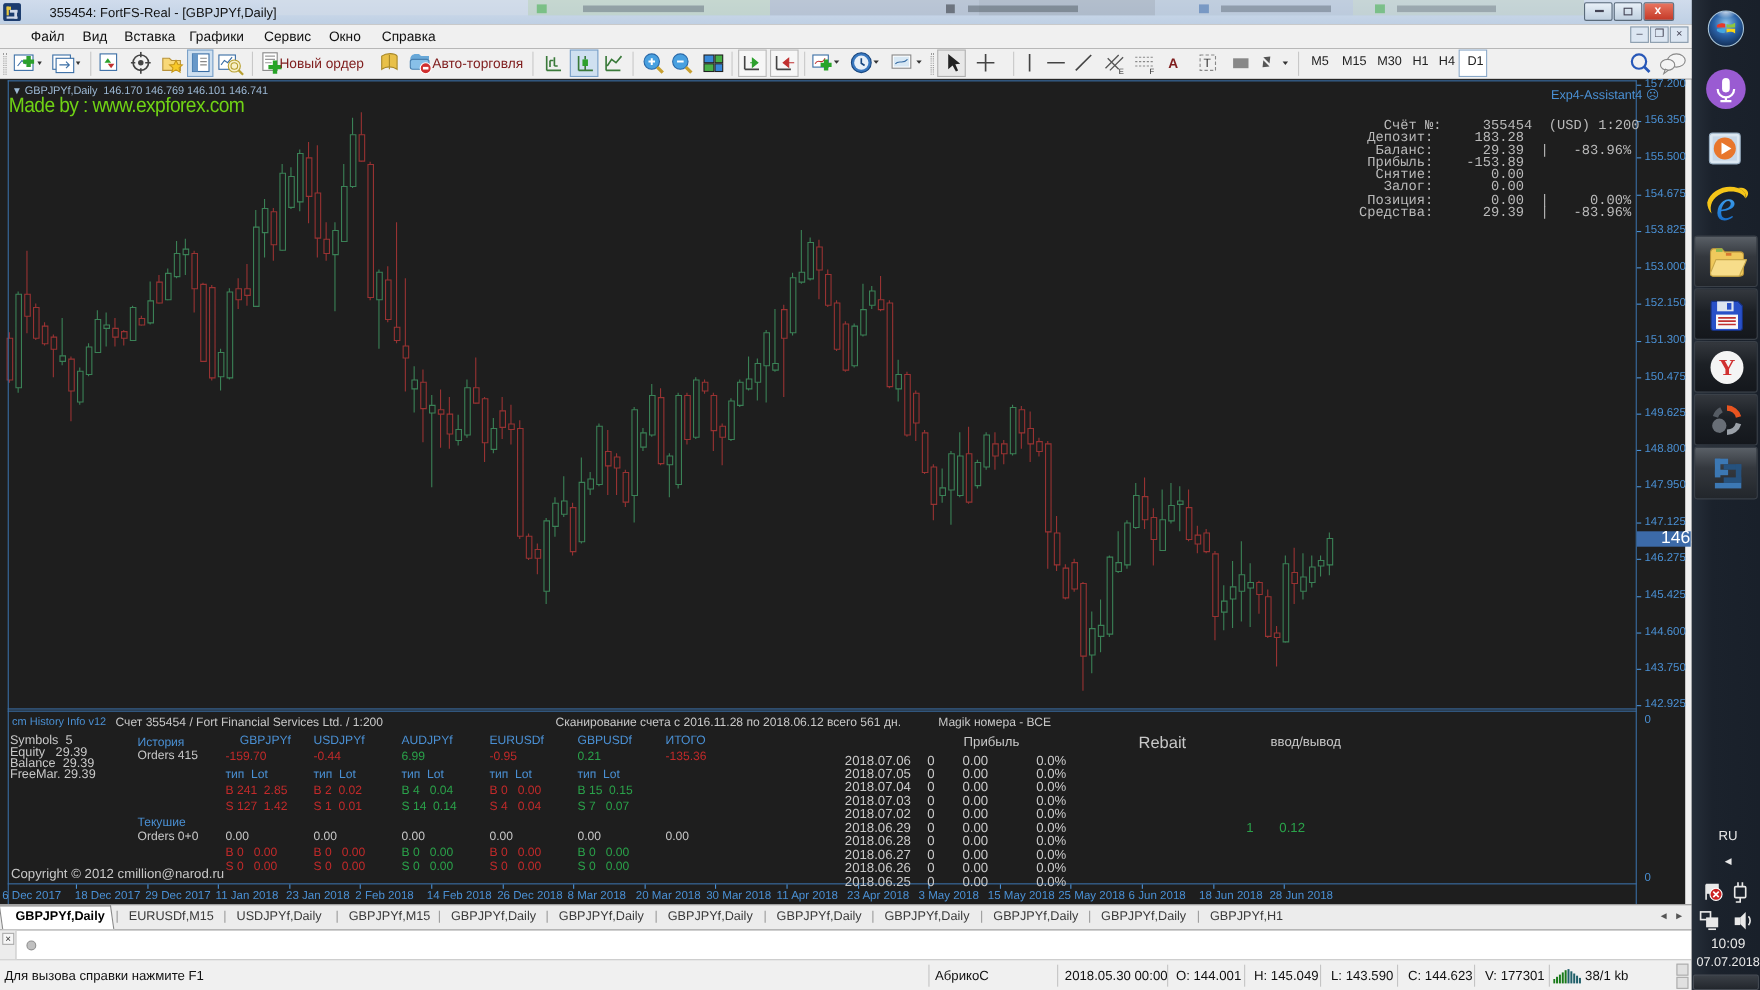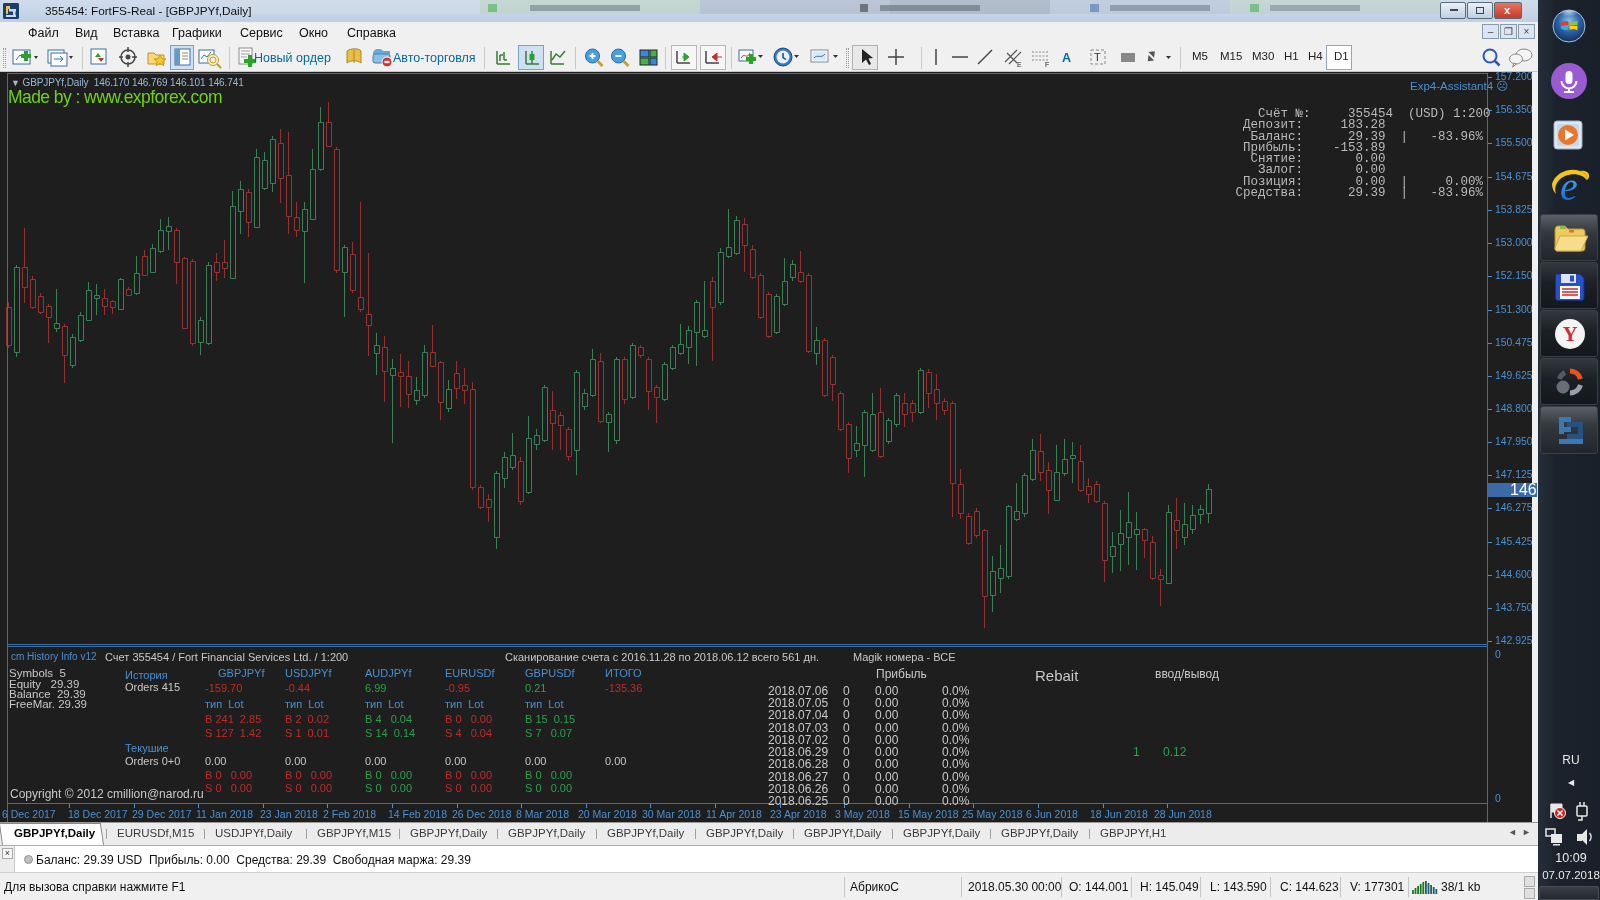--- a/index.html
+++ b/index.html
@@ -10,21 +10,21 @@
 #titlebar .blob{position:absolute;top:0;height:14px;opacity:.55}
 #title-ico{left:3px;top:3px;width:16px;height:16px;background:#1c3c6e;border-radius:2px}
 #title-txt{left:45px;top:4px;font-size:11.8px;color:#111}
 .winbtn{position:absolute;top:2px;height:17px;border:1px solid #5a6a7a;border-radius:2px}
 
 #menubar{left:0;top:22px;width:1600px;height:22px;background:#f0f0f0;font-size:12.5px;color:#111}
 #menubar span{position:absolute;top:4px}
 .mdibtn{position:absolute;top:2px;width:17px;height:15px;border:1px solid #8899aa;background:#dce6f2;color:#445;font-size:10px;text-align:center;line-height:13px}
 
 #toolbar{left:0;top:44px;width:1600px;height:28px;background:#f0f0f0;border-bottom:1px solid #c8c8c8}
-.tbtxt{position:absolute;top:7px;font-size:12.5px;color:#0369a1}
+.tbtxt{position:absolute;top:7px;font-size:12.5px;color:#7f1d1d}
 .tbsep{position:absolute;top:3px;width:1px;height:22px;background:#c8c8c8}
 .tf{position:absolute;top:6px;font-size:11.5px;color:#222}
 
 #chart{left:0;top:72px;width:1538px;height:750px;background:#1e1e1e}
 #chart .bluebrd{position:absolute;background:#3a6ea5}
 .pricelbl{position:absolute;left:1495px;font-size:10.4px;color:#4a90d4;white-space:nowrap}
 .tick{position:absolute;left:1488px;width:4px;height:1px;background:#4a90d4}
 .datelbl{position:absolute;top:736px;font-size:10.5px;color:#4a90d4;white-space:nowrap}
 .hp{position:absolute;font-size:11px;white-space:nowrap}
 .hpb{color:#4a90d4}.hpw{color:#c8c8c8}.hpr{color:#c22a2a}.hpg{color:#2aa24a}
@@ -502,21 +502,20 @@
       <div class="tab" style="left:1088px;color:#999">|</div>
       <div class="tab" style="left:1508px;color:#555;font-size:9px">◄</div>
       <div class="tab" style="left:1522px;color:#555;font-size:9px">►</div>
     </div>
 
 <div class="abs" id="term">
       <div class="abs" style="left:0;top:0;width:15px;height:27px;background:#ececec;border-right:1px solid #c8c8c8">
         <div style="position:absolute;left:2px;top:2px;width:11px;height:11px;border:1px solid #aaa;background:#f6f6f6;font-size:9px;line-height:9px;text-align:center;color:#333">×</div>
       </div>
       <div class="abs" style="left:24px;top:9px;width:9px;height:9px;border-radius:50%;background:#c0c0c0;border:1px solid #909090"></div>
-      <div class="abs" style="left:36px;top:7px;font-size:12px;color:#111">Баланс: 29.39 USD&nbsp;&nbsp;Прибыль: 0.00&nbsp;&nbsp;Средства: 29.39&nbsp;&nbsp;Свободная маржа: 29.39</div>
     </div>
 
 <div class="abs" id="status">
   <span style="left:4px">Для вызова справки нажмите F1</span>
   <span style="left:850px">АбрикоС</span>
   <span style="left:968px">2018.05.30 00:00</span>
   <span style="left:1069px">O: 144.001</span>
   <span style="left:1140px">H: 145.049</span>
   <span style="left:1210px">L: 143.590</span>
   <span style="left:1280px">C: 144.623</span>

